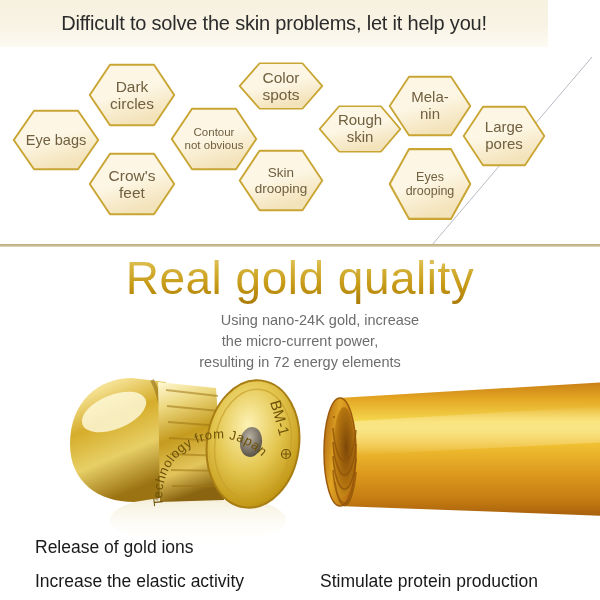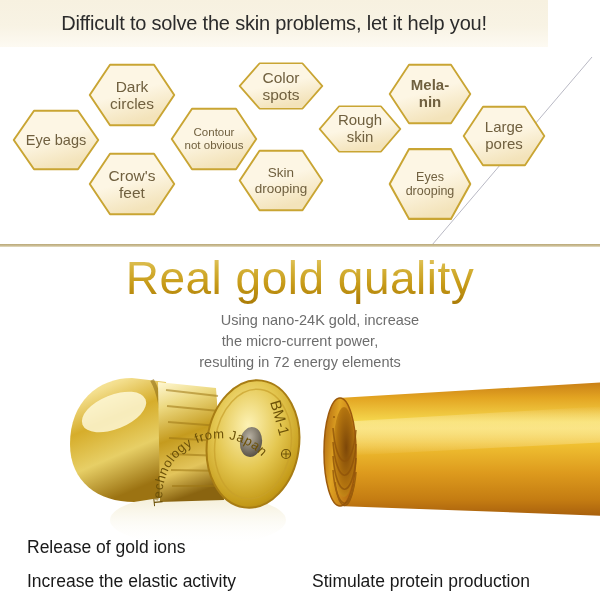--- a/index.html
+++ b/index.html
@@ -67,21 +67,21 @@
   
   #product-area{
     position:absolute; left:0; top:372px; width:600px; height:172px;
     background:#ffffff; overflow:hidden;
   }
   #product-head-photo{ position:absolute; left:48px; top:-4px; width:300px; height:176px; }
   #product-tube-photo{ position:absolute; left:298px; top:4px; width:310px; height:160px; }
 
   
   #caption-area{
-    position:absolute; left:0; top:530px; width:529px; height:70px;
+    position:absolute; left:8px; top:530px; width:529px; height:70px;
     background:transparent;
   }
   .caption{ position:absolute; font-size:17.5px; color:#191919; white-space:nowrap; }
   #caption-gold-ions{ left:27px; top:7px; }
   #caption-elastic{ left:27px; top:41px; }
   #caption-protein{ left:312px; top:41px; }
 </style>
 </head>
 <body>
 
@@ -177,21 +177,21 @@
           <linearGradient id="hg6" x1="0" y1="0" x2="0.4" y2="1">
             <stop offset="0%" stop-color="#fdf6e4"></stop>
             <stop offset="55%" stop-color="#fdf6e4"></stop>
             <stop offset="100%" stop-color="#f3e3ba"></stop>
           </linearGradient>
         </defs>
         <polygon points="25,2 75,2 98,36 75,70 25,70 2,36" fill="url(#hg6)" stroke="#c9a533" stroke-width="2.2" stroke-linejoin="round"></polygon>
       </svg>
       <span class="lbl">Rough<br>skin</span>
     </div>
-    <div class="hex" style="left: 388px; top: 16px; width: 84px; height: 62px; font-size: 15px; color: rgb(112, 96, 63); font-weight: bold;">
+    <div class="hex" style="left: 388px; top: 28px; width: 84px; height: 62px; font-size: 15px; color: rgb(112, 96, 63);">
       <svg class="hexbg" viewBox="0 0 100 72" preserveAspectRatio="none">
         <defs>
           <linearGradient id="hg7" x1="0" y1="0" x2="0.4" y2="1">
             <stop offset="0%" stop-color="#fdf6e4"></stop>
             <stop offset="55%" stop-color="#fdf6e4"></stop>
             <stop offset="100%" stop-color="#f3e3ba"></stop>
           </linearGradient>
         </defs>
         <polygon points="25,2 75,2 98,36 75,70 25,70 2,36" fill="url(#hg7)" stroke="#c9a533" stroke-width="2.2" stroke-linejoin="round"></polygon>
       </svg>

